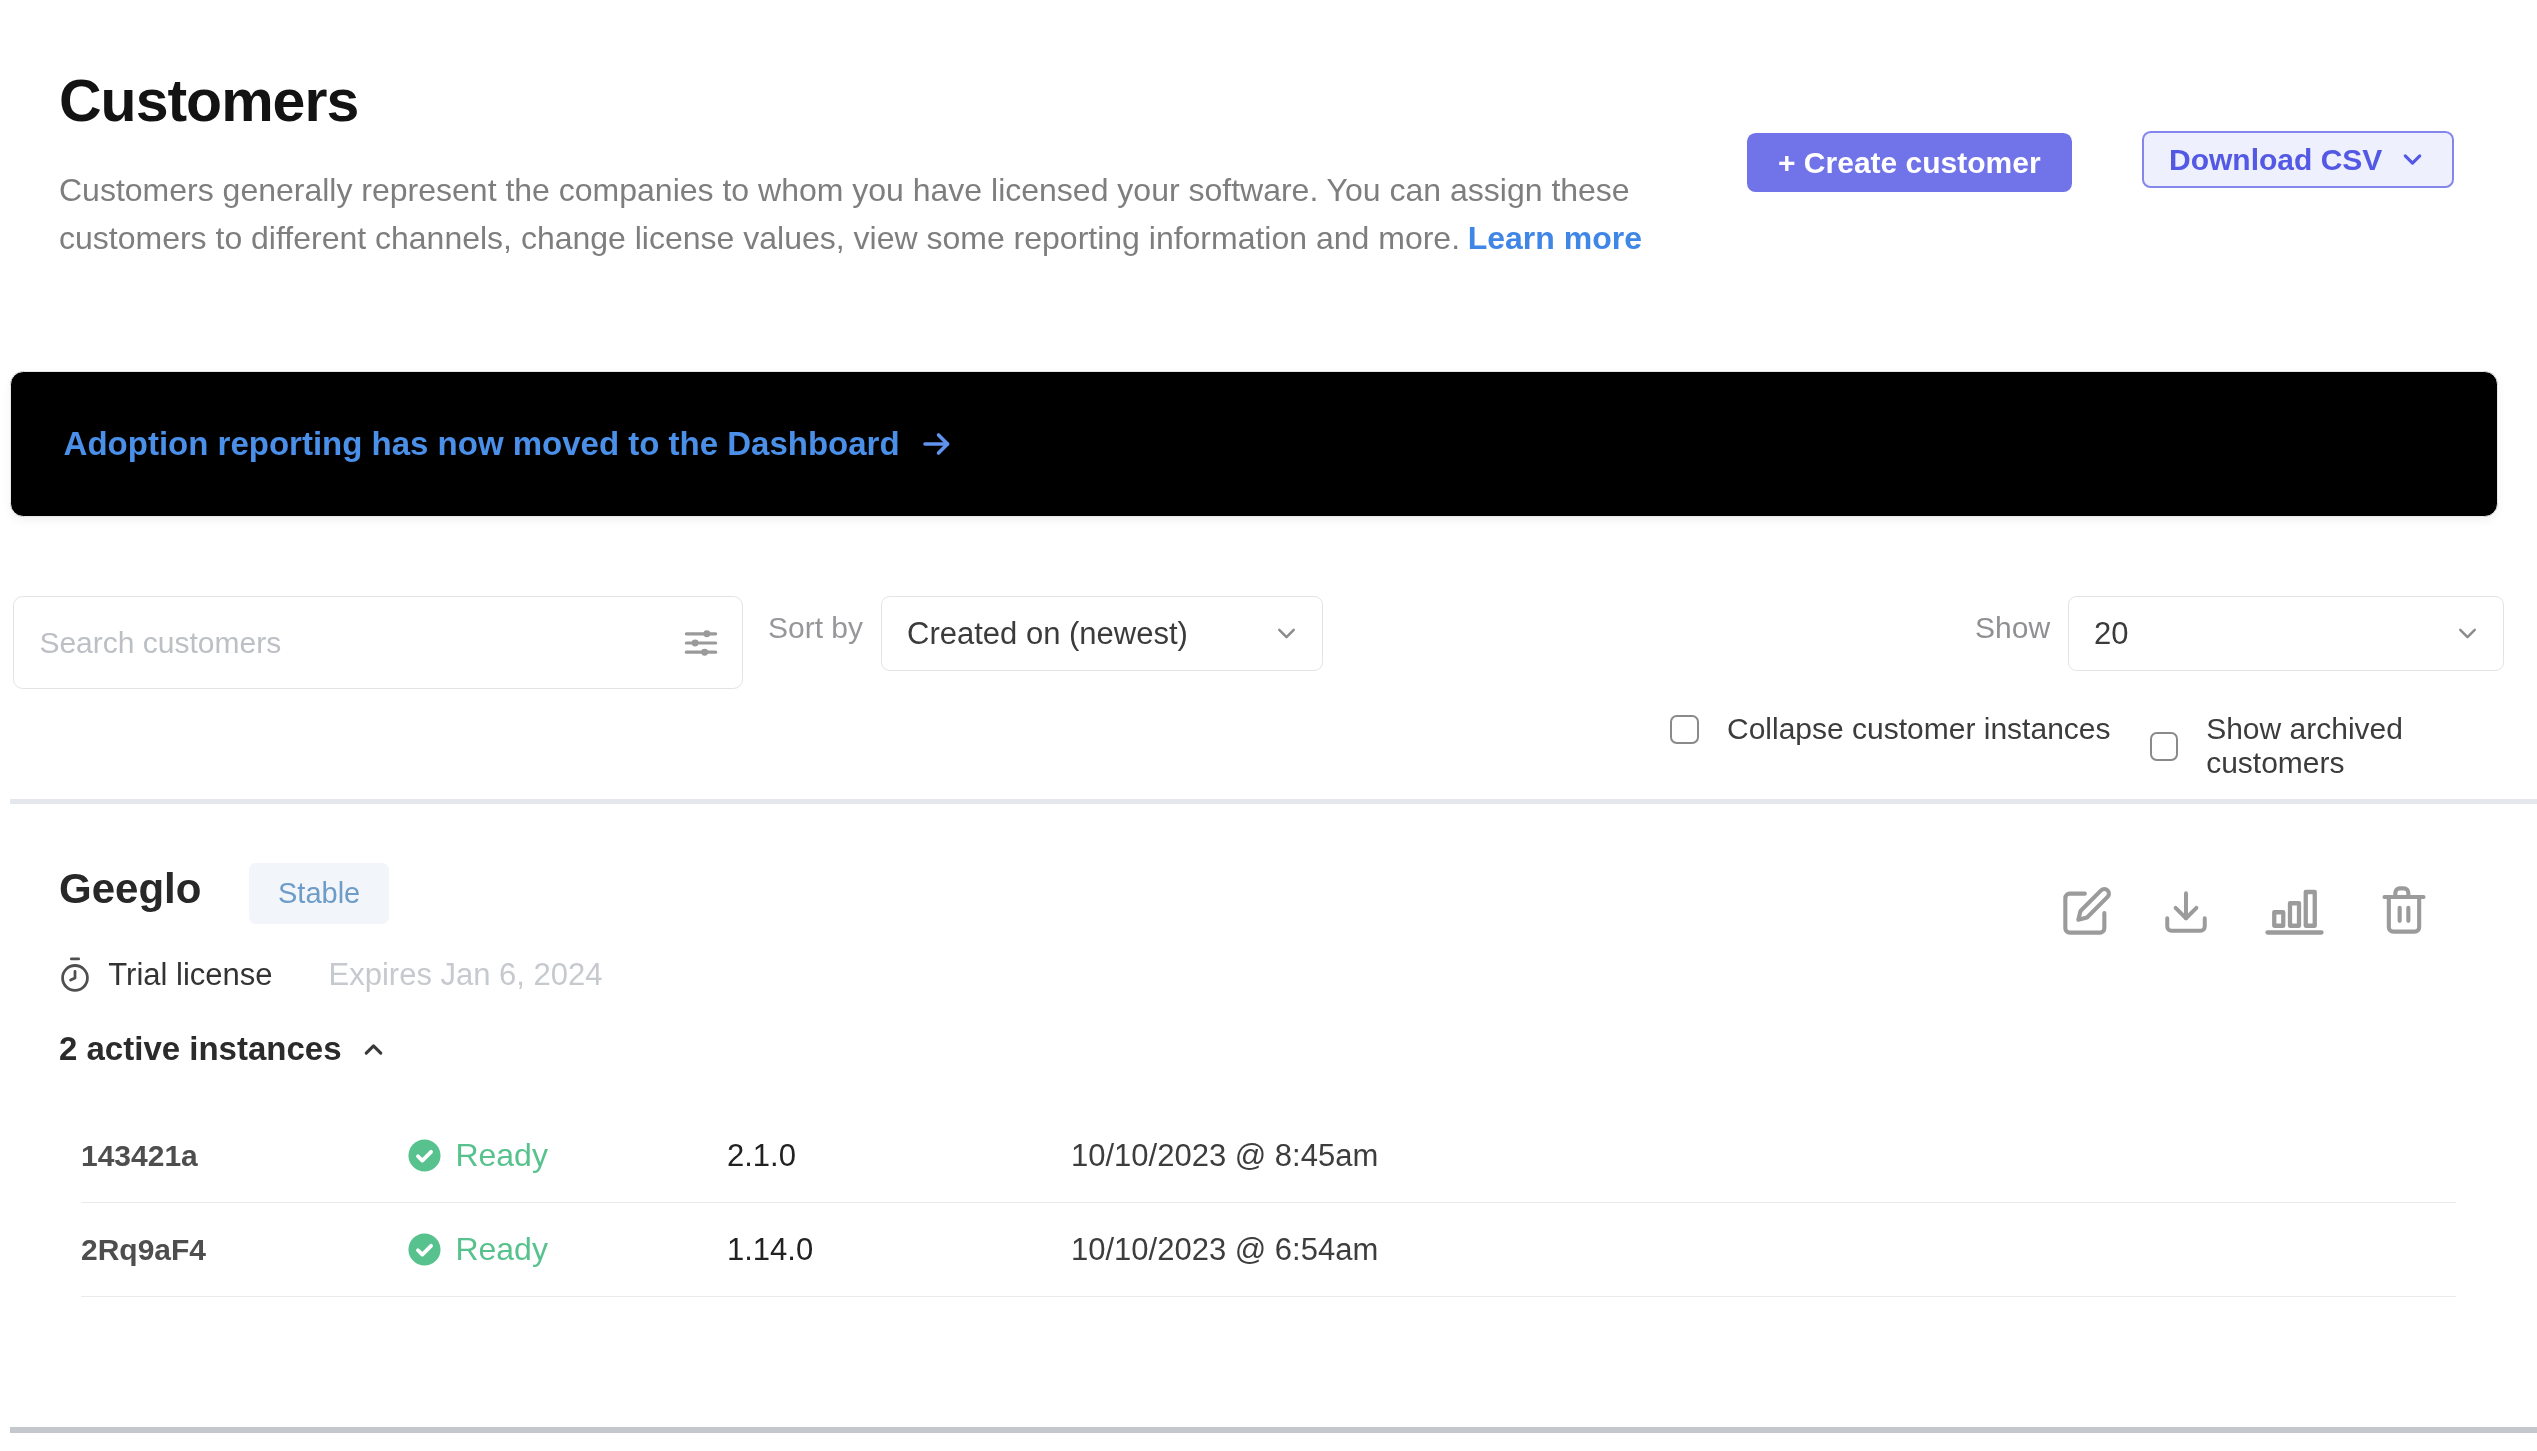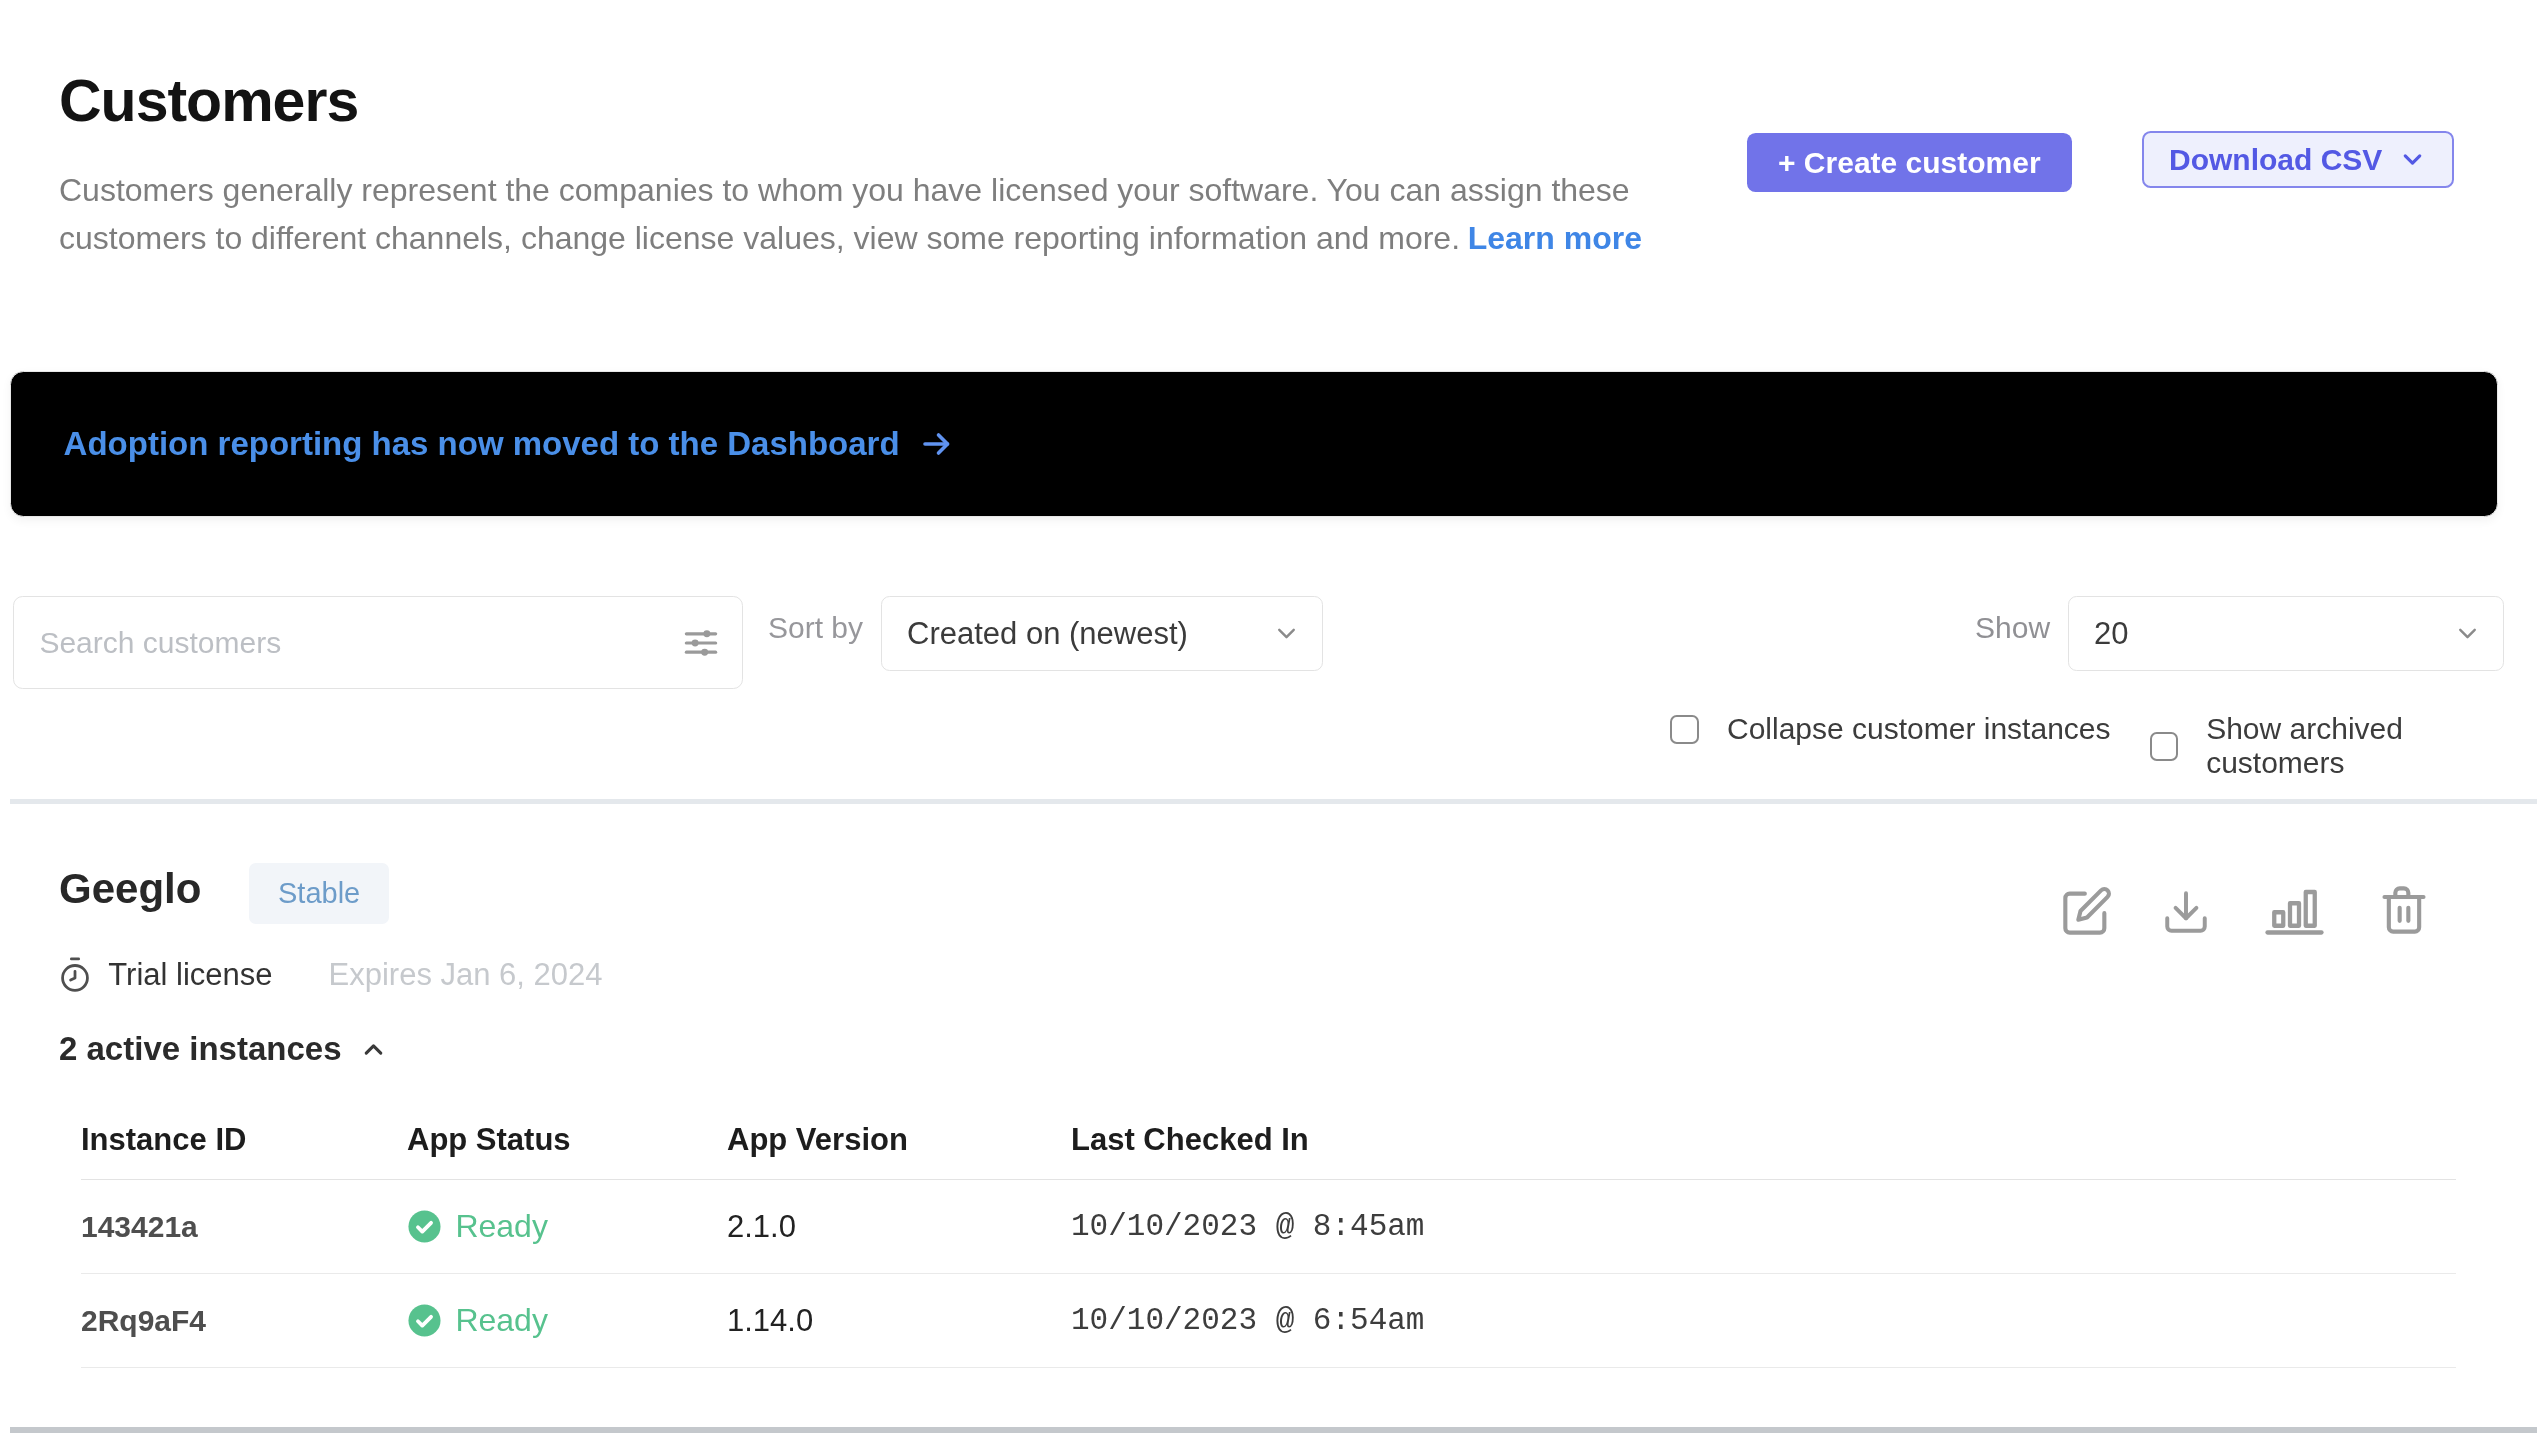--- a/index.html
+++ b/index.html
@@ -90,21 +90,21 @@
   
   .itable{position:absolute;left:81px;top:1109px;width:2375px;}
   .thead,.trow{display:grid;grid-template-columns:326px 320px 344px 1fr;align-items:center;}
   .thead{padding:13.4px 0 21px 0;border-bottom:1.9px solid #e3e3e3;}
   .th{font-size:31px;font-weight:700;color:#1d1d1d;}
   .trow{height:93px;border-bottom:1.9px solid #eaeaea;}
   .cell-id{font-size:30px;font-weight:700;color:#4e4e4e;}
   .cell-status{display:flex;align-items:center;gap:13.4px;color:var(--green);font-size:32px;}
   .check-circle{width:35px;height:35px;}
   .cell-version{font-size:31px;color:#222;}
-  .cell-date{font-size:31px;color:#3d3d3d;font-family:Liberation Mono, monospace;}
+  .cell-date{font-size:31px;color:#3d3d3d;}
 </style>
 </head>
 <body>
 
 <div id="app">
 
   <h1 class="page-title">Customers</h1>
   <p class="page-desc"><span>Customers generally represent the companies to whom you have licensed your software. You can assign these customers to different channels, change license values, view some reporting information and more.</span><a class="learn-more">Learn more</a></p>
 
   <button class="btn-create">+ Create customer</button>
@@ -212,26 +212,20 @@
   </div>
 
   <button class="instances-toggle">
     <span class="label">2 active instances</span>
     <svg class="chev" viewBox="0 0 24 24" fill="none" stroke="currentColor" stroke-width="2.6" stroke-linecap="round" stroke-linejoin="round">
         <polyline points="6 15 12 9 18 15"></polyline>
       </svg>
   </button>
 
   <div class="itable">
-    <div class="thead">
-      <span class="th">Instance ID</span>
-      <span class="th">App Status</span>
-      <span class="th">App Version</span>
-      <span class="th">Last Checked In</span>
-    </div>
 
     <div class="trow">
       <span class="cell-id">143421a</span>
       <span class="cell-status">
         <svg class="check-circle" viewBox="0 0 24 24">
             <circle cx="12" cy="12" r="11" fill="#57c28e"></circle>
             <polyline points="7.5 12.5 10.5 15.5 16.5 9.5" fill="none" stroke="#fff" stroke-width="2.6" stroke-linecap="round" stroke-linejoin="round"></polyline>
           </svg>
         <span>Ready</span>
       </span>

